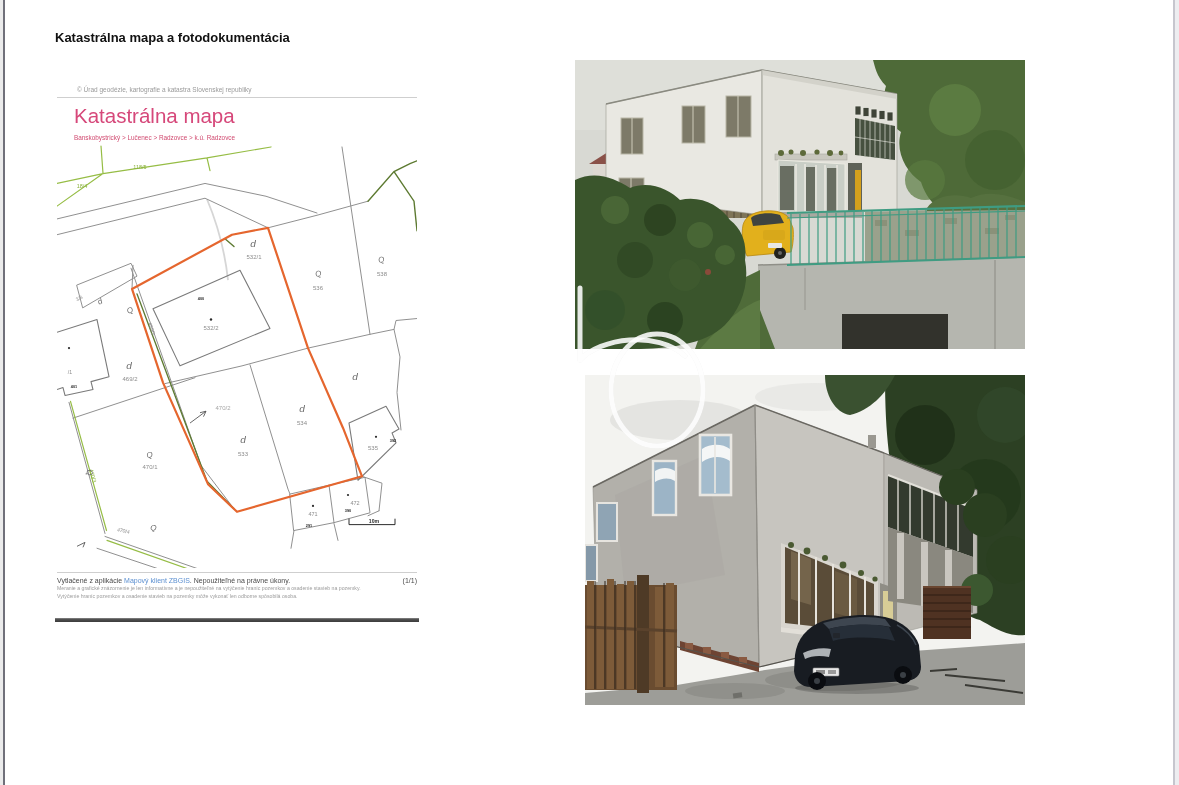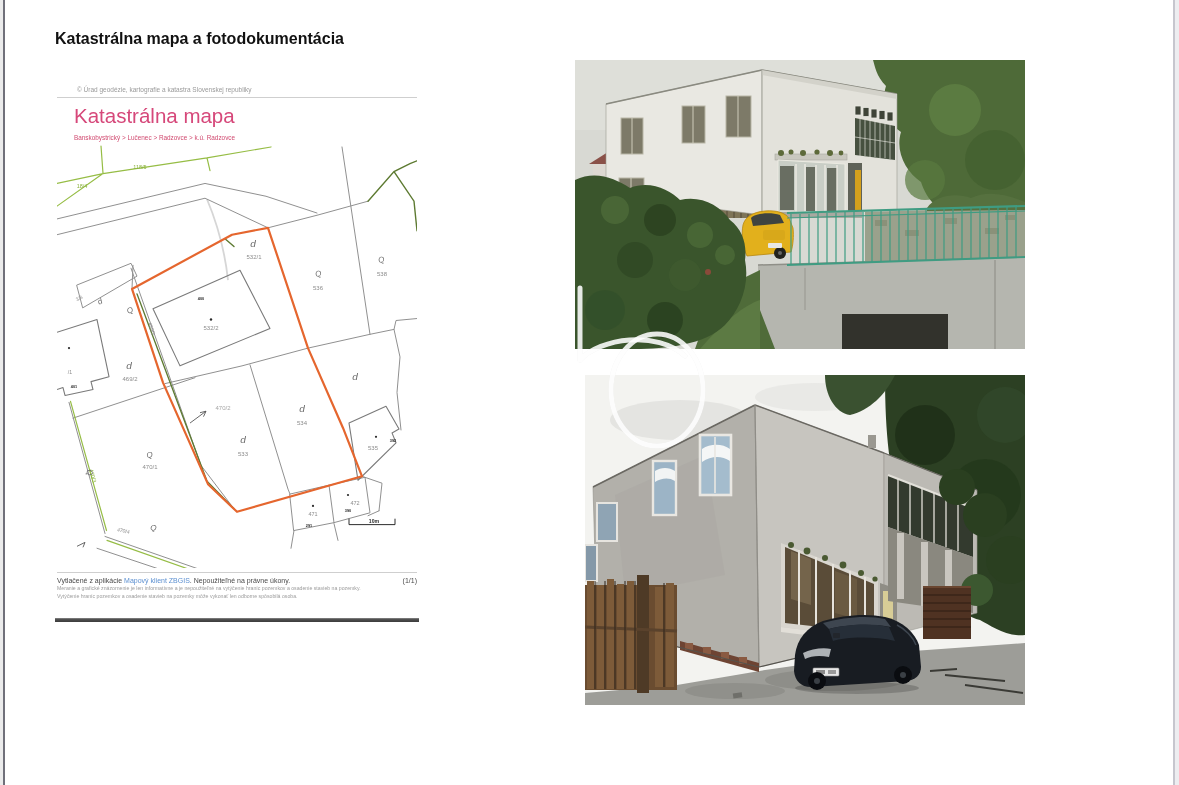--- a/index.html
+++ b/index.html
@@ -2,21 +2,21 @@
 <html><head>
 <meta charset="utf-8">
 <style>
   html,body{margin:0;padding:0;background:#fff;}
   .page{position:relative;width:1179px;height:785px;background:#ffffff;overflow:hidden;
         font-family:"Liberation Sans",sans-serif;}
   .edge-left{position:absolute;left:0;top:0;bottom:0;width:6px;
      background:linear-gradient(to right,#ebebeb 0,#ebebeb 3px,#70707a 3px,#70707a 5px,#ffffff 5px);}
   .edge-right{position:absolute;right:0;top:0;bottom:0;width:8px;
      background:linear-gradient(to left,#ededf0 0,#ededf0 4px,#c6c6ce 4px,#c6c6ce 6px,#ffffff 6px);}
-  .page-title{position:absolute;left:55px;top:30px;margin:0;font-size:16px;font-weight:bold;color:#111;}
+  .page-title{position:absolute;left:55px;top:30px;margin:0;font-size:13px;font-weight:bold;color:#111;}
   
   .map-panel{position:absolute;left:57px;top:80px;width:360px;height:550px;}
   .map-copyright{position:absolute;left:20px;top:6px;font-size:6.5px;color:#9a9a9a;}
   .map-rule{position:absolute;left:0;top:17px;width:100%;border-top:1px solid #cfcfcf;}
   .map-title{position:absolute;left:17px;top:24px;margin:0;font-size:20.5px;font-weight:400;color:#d6487a;}
   .map-breadcrumb{position:absolute;left:17px;top:54px;font-size:6.4px;color:#d14a70;}
   .map-svg{position:absolute;left:0;top:64px;width:360px;height:424px;}
   .map-footer{position:absolute;left:0;top:492px;width:100%;border-top:1px solid #cfcfcf;padding-top:4px;}
   .map-footer-row{display:flex;justify-content:space-between;font-size:7px;color:#4a4a4a;}
   .map-footer a{color:#5b8fd0;text-decoration:none;}

